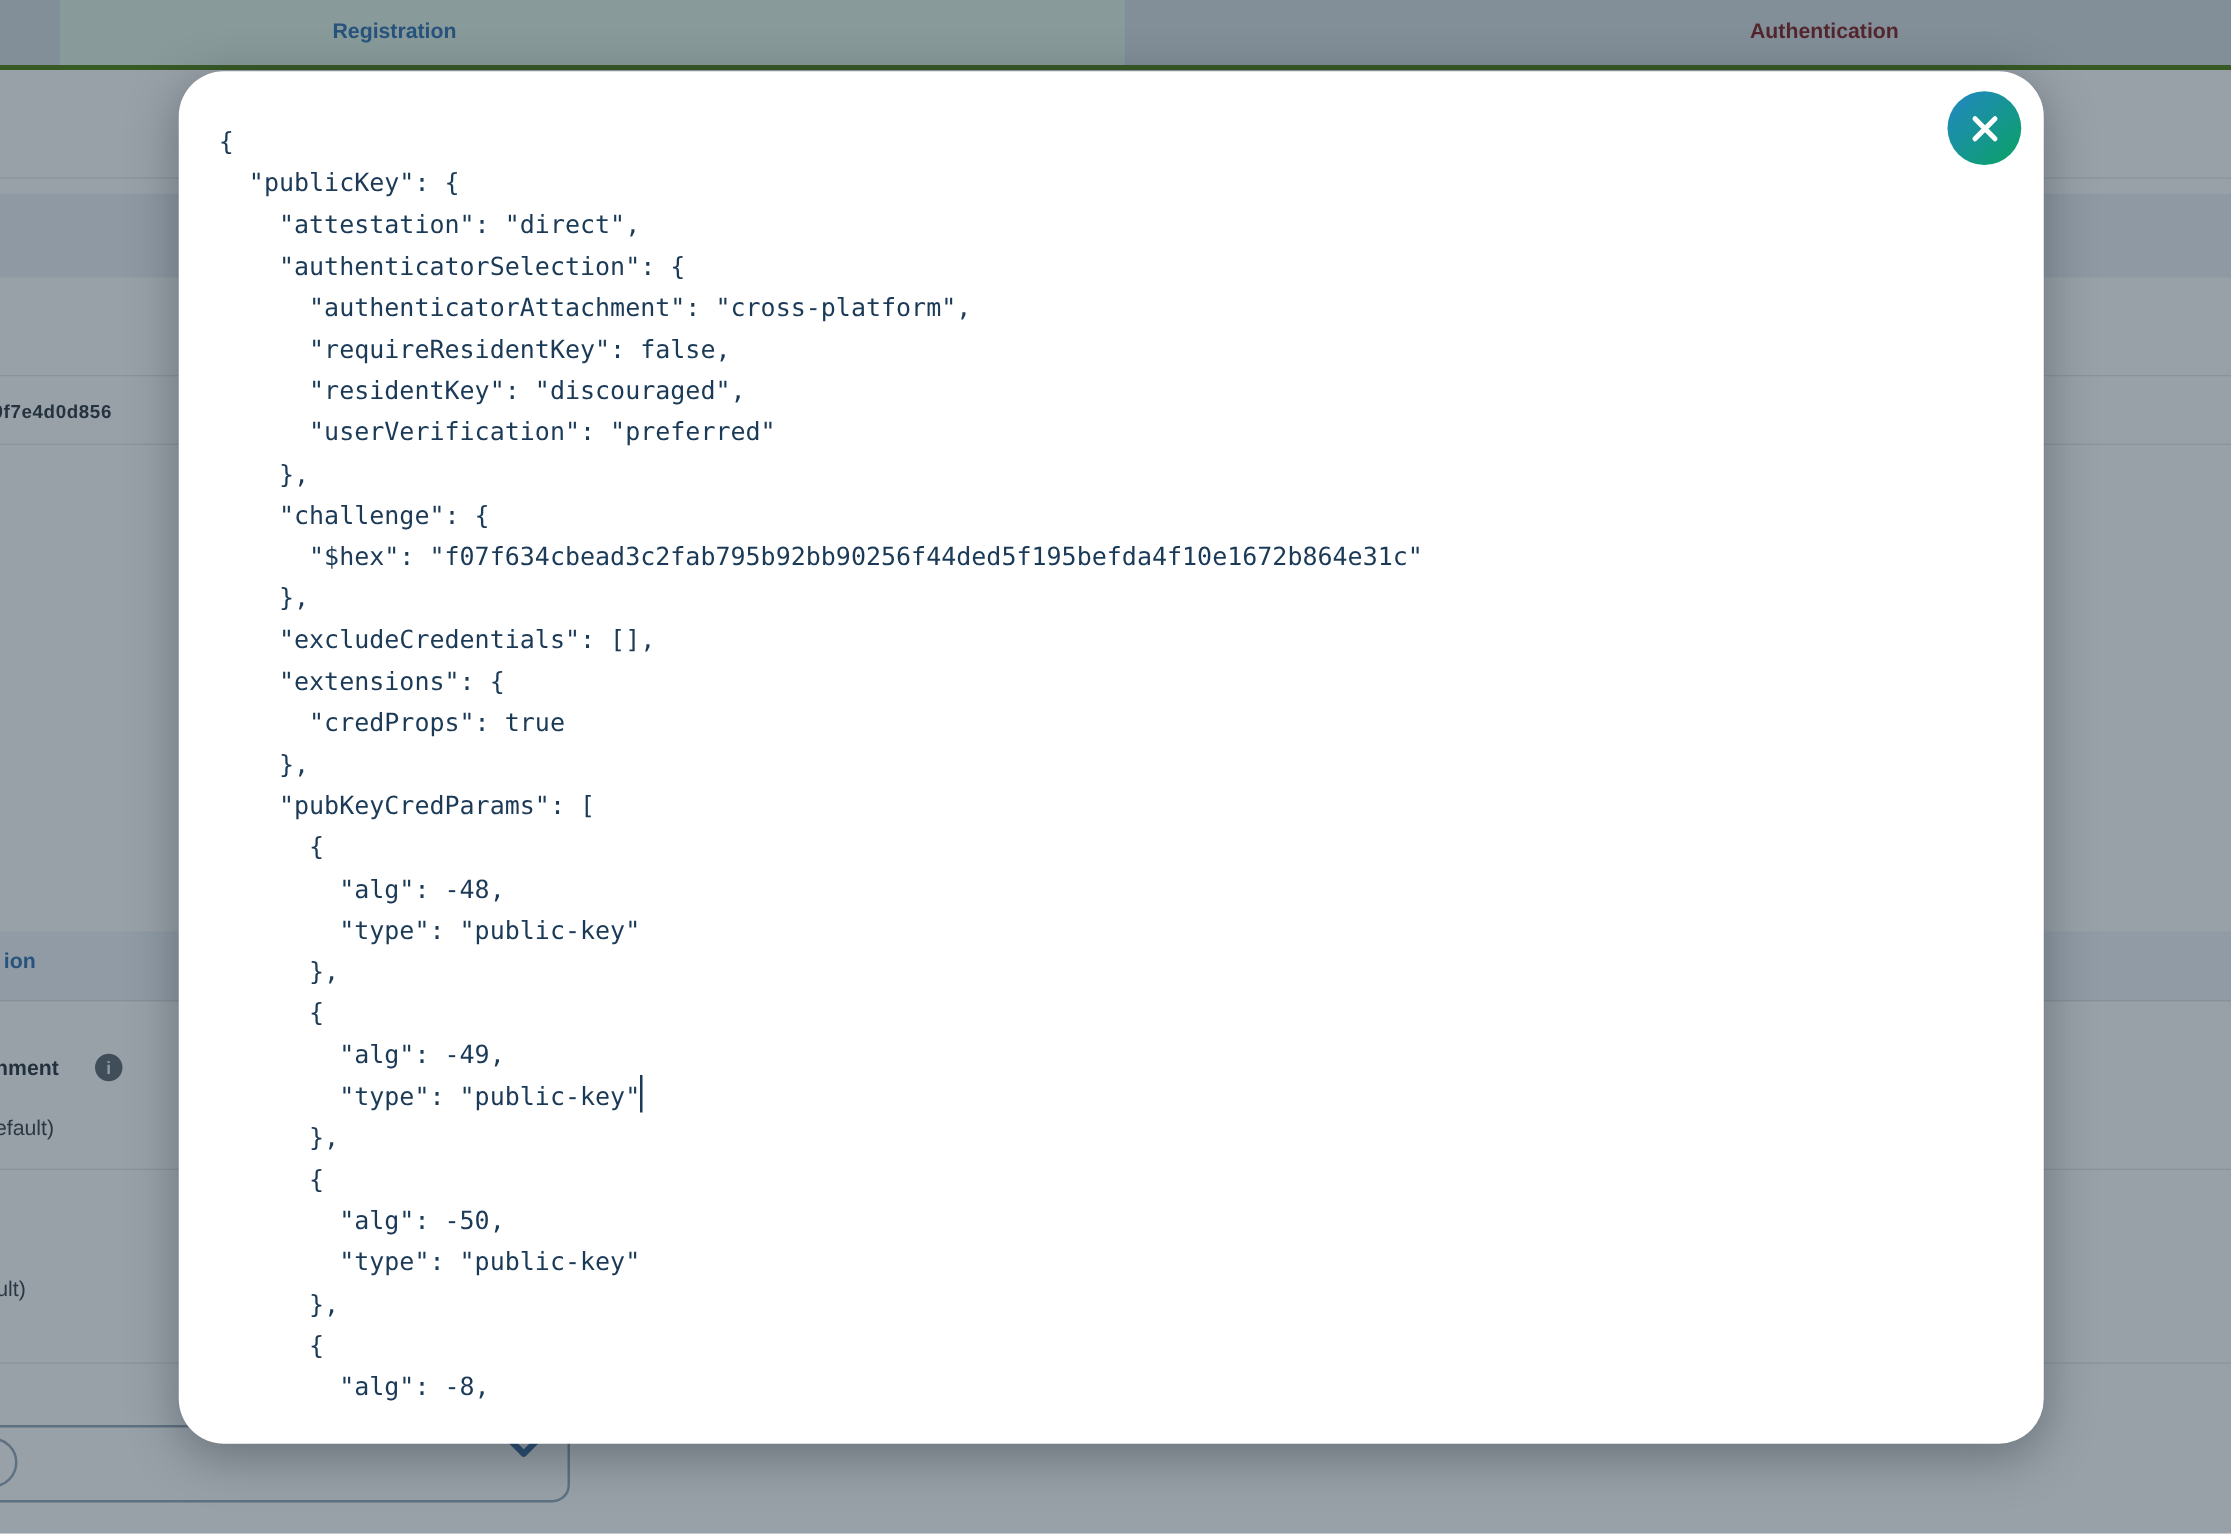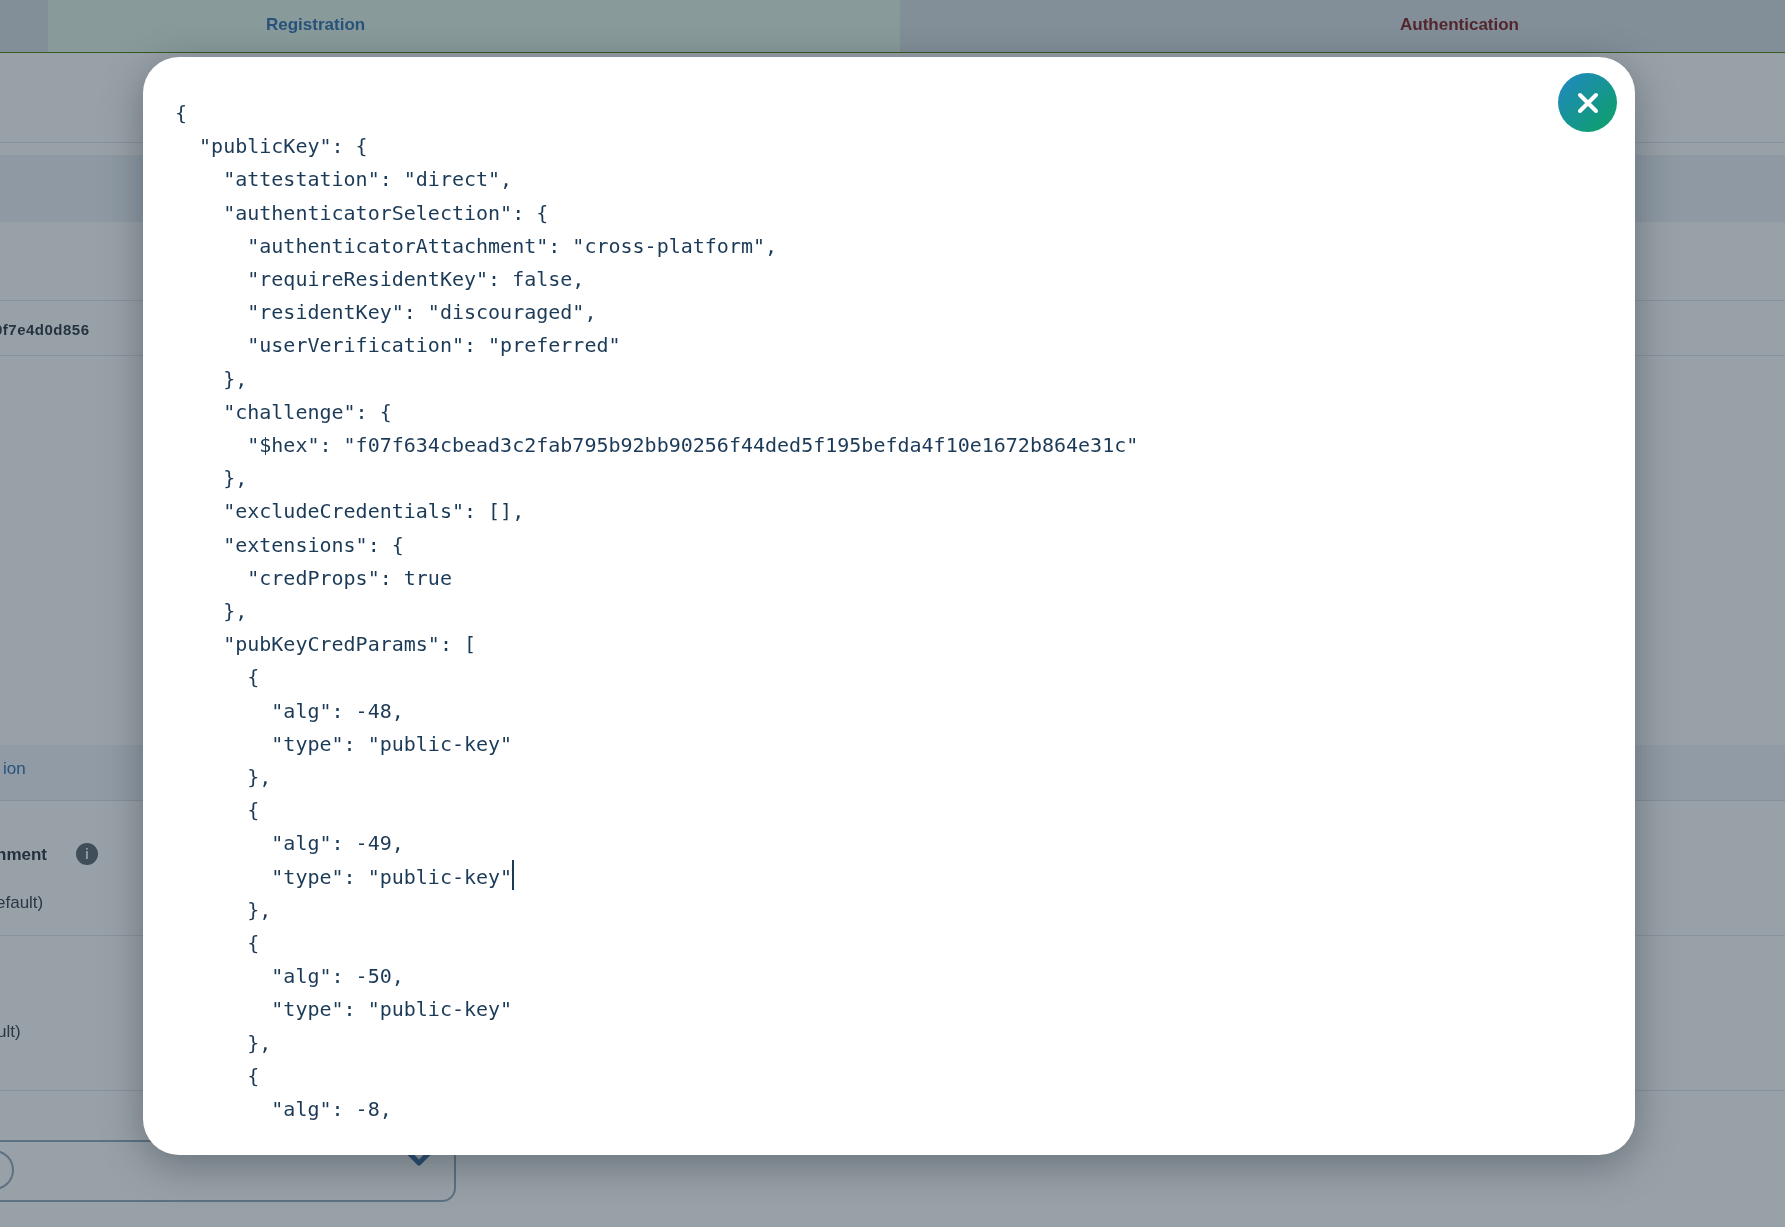--- a/index.html
+++ b/index.html
@@ -3,35 +3,35 @@
 <meta charset="utf-8">
 <style>
   html,body{margin:0;padding:0;}
   body{width:1785px;height:1227px;overflow:hidden;background:#fff;
        font-family:"Liberation Sans", sans-serif;}
   .page{position:relative;width:1785px;height:1227px;overflow:hidden;}
 
   
   .bg-layer{position:absolute;inset:0;background:#fdfdfe;}
   .tabbar{position:absolute;left:0;top:0;width:1785px;height:52px;
-          background:#d4dbe0;border-bottom:1px solid #4d7c0f;}
+          background:#d4dbe0;border-bottom:4px solid #4d7c0f;}
   .tab-active{position:absolute;left:48px;top:0;width:852px;height:52px;
               background:var(--tab-green,#dff2e4);}
   .tab-label{position:absolute;top:15px;font-size:17px;font-weight:600;white-space:nowrap;}
   .tab-label.reg{left:266px;color:var(--link-blue,#2b5d8f);}
   .tab-label.auth{left:1400px;color:#7f1d1d;}
 
   .hline{position:absolute;left:0;width:1785px;height:1px;background:#dfe4e8;}
   .band{position:absolute;left:0;width:1785px;background:#e9eff4;}
 
   .frag{position:absolute;white-space:nowrap;}
   .frag-hex{left:-6px;top:321px;font-size:15px;font-weight:600;color:#2a3540;letter-spacing:.5px;}
   .innertab-row{position:absolute;left:0;top:745px;width:1785px;height:55px;
                 background:#edf3f8;border-bottom:1px solid #d7dee3;}
-  .frag-ion{left:3px;top:759px;font-size:17px;font-weight:400;color:var(--link-blue,#2f6fae);}
+  .frag-ion{left:3px;top:759px;font-size:17px;font-weight:700;color:var(--link-blue,#2f6fae);}
   .frag-ment{left:-4px;top:845px;font-size:17px;font-weight:600;color:#27313c;}
   .info-icon{position:absolute;left:76px;top:843px;width:22px;height:22px;border-radius:50%;
              background:#5b6670;color:#e9edf0;font-size:14px;font-weight:700;
              display:flex;align-items:center;justify-content:center;}
   .frag-default1{left:-4px;top:893px;font-size:17px;color:#333e48;}
   .frag-default2{left:-3px;top:1022px;font-size:17px;color:#333e48;}
 
   .select-box{position:absolute;left:-44px;top:1140px;width:496px;height:58px;
               background:#fdfdfe;border:2px solid #93a7b7;border-radius:14px;}
   .select-chevron{position:absolute;left:406px;top:1150px;width:26px;height:16px;}

